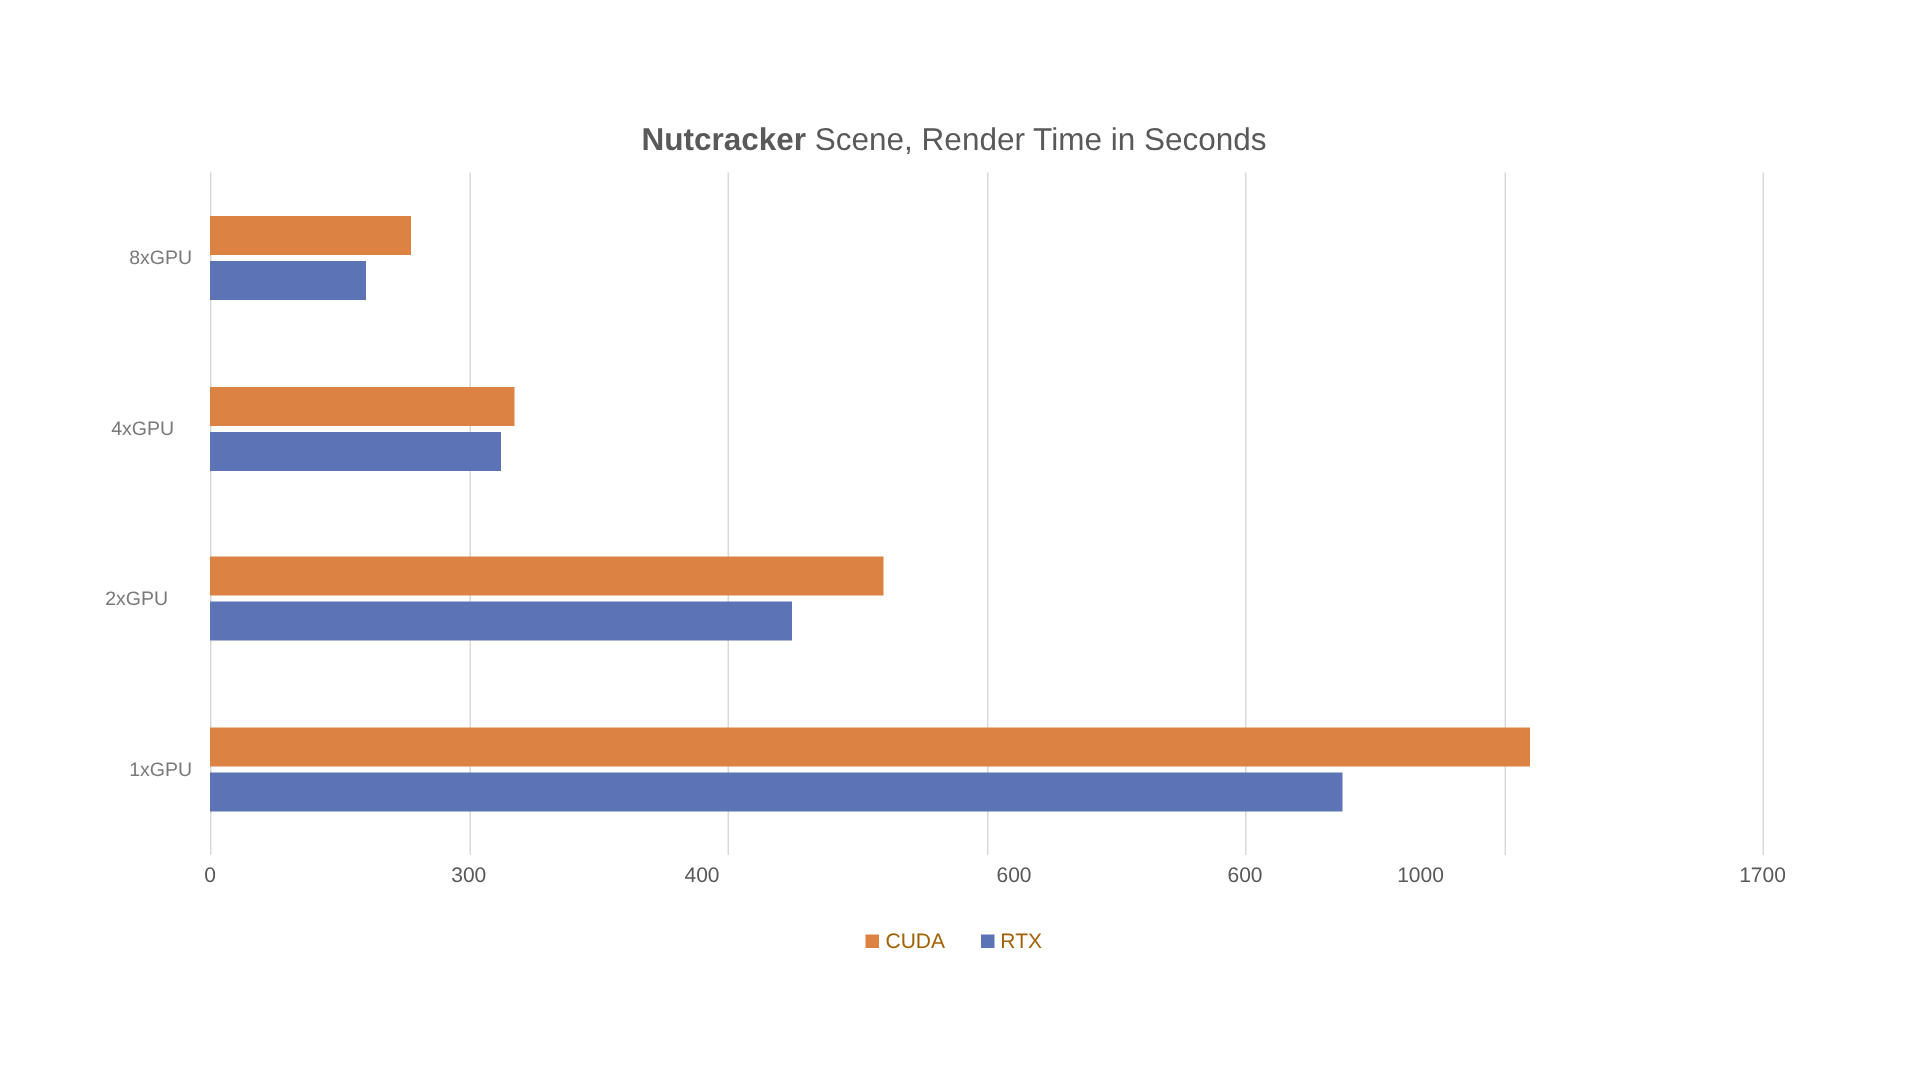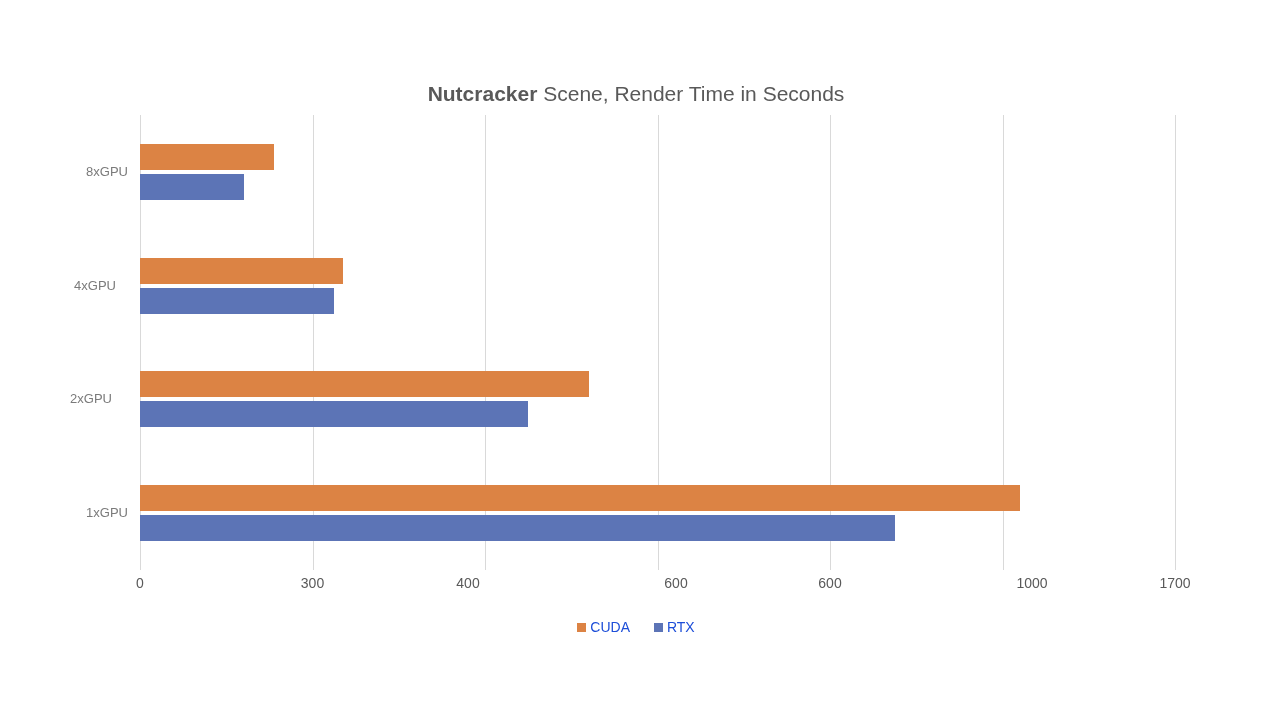--- a/index.html
+++ b/index.html
@@ -68,21 +68,21 @@
     color: #7a7a7a;
     width: 50px;
   }
   .legend {
     position: absolute;
     left: 0;
     width: 100%;
     top: 618px;
     text-align: center;
     font-size: 14px;
-    color: #1d4ed8;
+    color: #a16207;
   }
   .legend-item {
     display: inline-block;
     margin: 0 10px;
   }
   .swatch {
     display: inline-block;
     width: 9px;
     height: 9px;
     margin-right: 4px;
@@ -135,21 +135,21 @@
   <div class="y-label" style="left:78px; top:164px">8xGPU</div>
   <div class="y-label" style="left:66px; top:278px">4xGPU</div>
   <div class="y-label" style="left:62px; top:391px">2xGPU</div>
   <div class="y-label" style="left:78px; top:505px">1xGPU</div>
 
   <div class="x-tick-label" style="left:110px">0</div>
   <div class="x-tick-label" style="left:282.5px">300</div>
   <div class="x-tick-label" style="left:438px">400</div>
   <div class="x-tick-label" style="left:646px">600</div>
   <div class="x-tick-label" style="left:800px">600</div>
-  <div class="x-tick-label" style="left:1002px">1000</div>
+  <div class="x-tick-label" style="left:917px">1000</div>
   <div class="x-tick-label" style="left:1145px">1700</div>
 
   <div class="legend">
     <span class="legend-item">
       <span class="swatch cuda"></span><span class="legend-text">CUDA</span>
     </span>
     <span class="legend-item">
       <span class="swatch rtx"></span><span class="legend-text">RTX</span>
     </span>
   </div>

